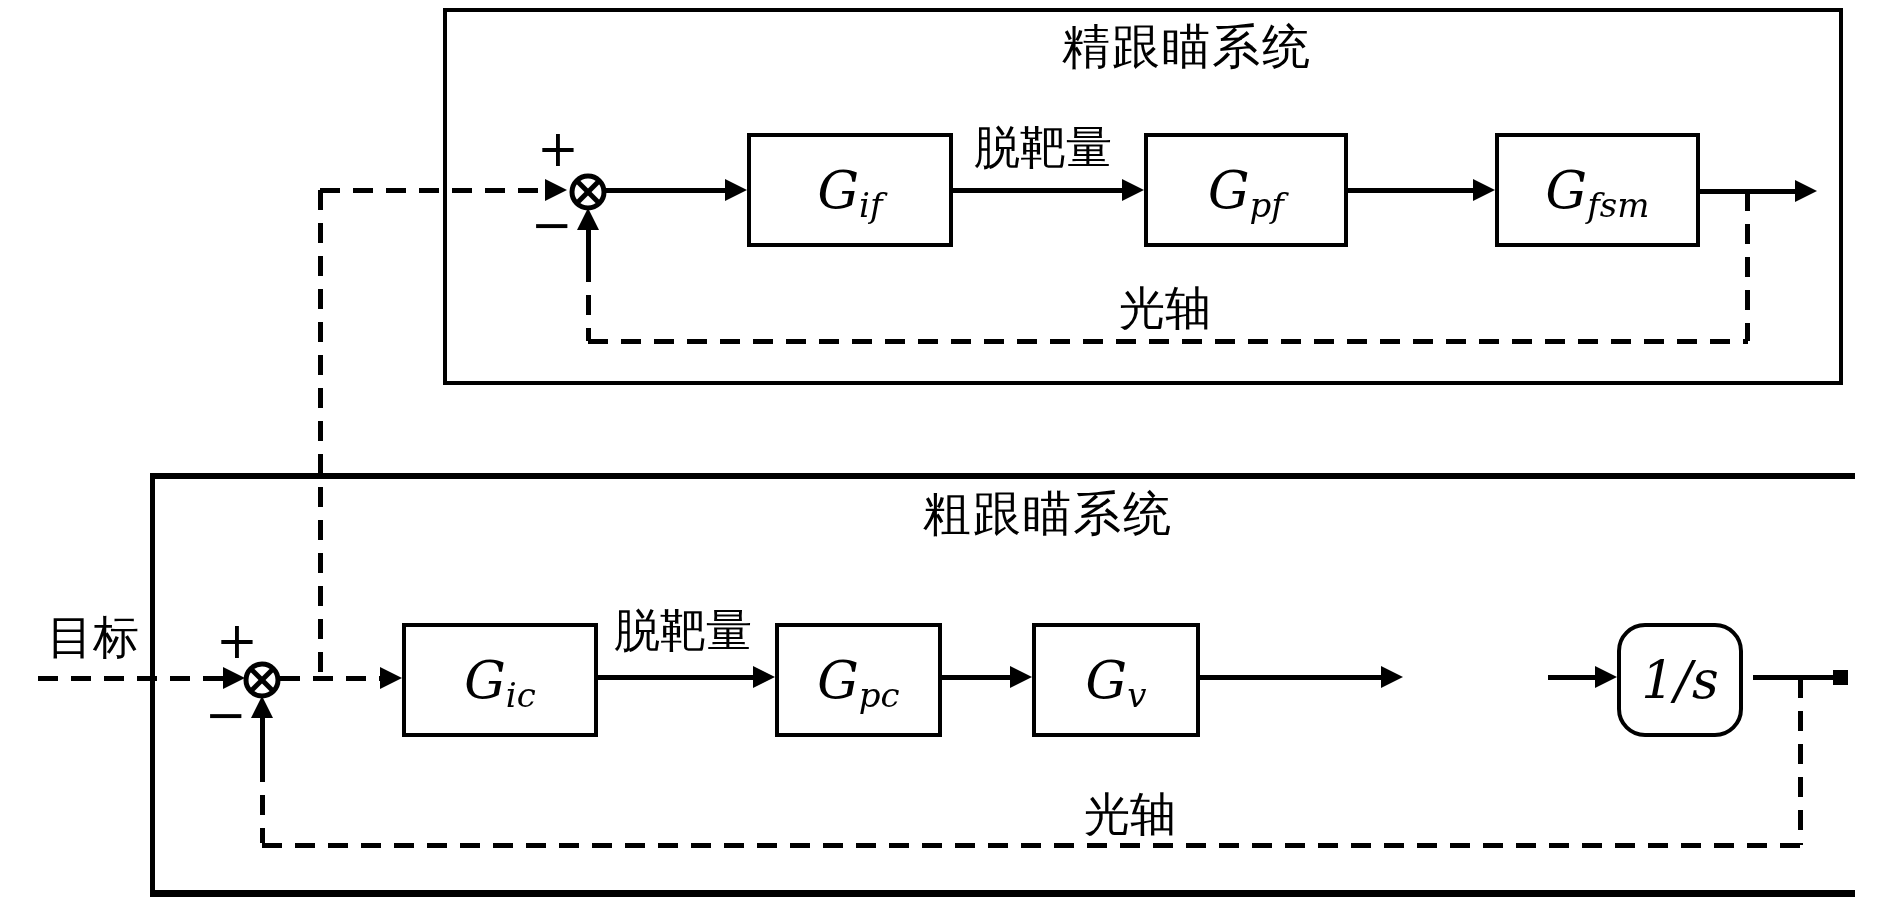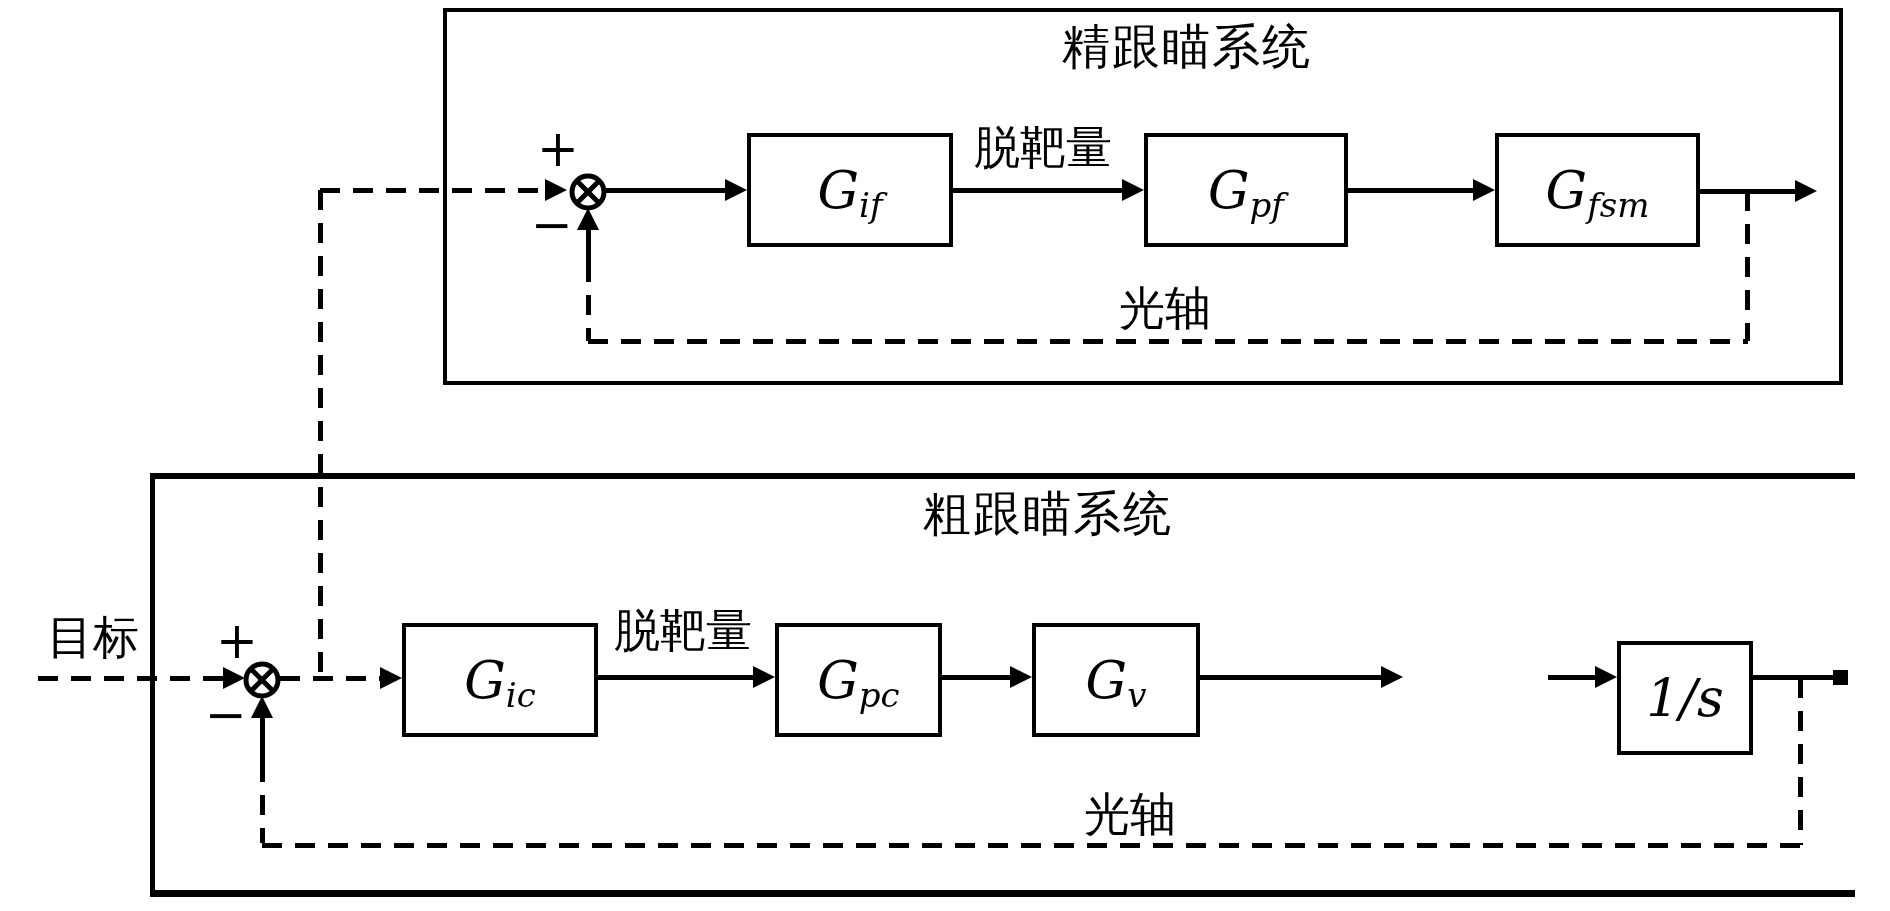--- a/index.html
+++ b/index.html
@@ -108,21 +108,21 @@
       <span class="bsub">ic</span>
   </div>
   <div class="block" style="left:775px;top:623px;width:167px;height:114px;">
     <span class="bmain">G</span>
       <span class="bsub">pc</span>
   </div>
   <div class="block" style="left:1032px;top:623px;width:168px;height:114px;">
     <span class="bmain">G</span>
       <span class="bsub">v</span>
   </div>
-  <div class="block" style="left:1617px;top:641px;width:136px;height:114px;">
+  <div class="block" style="left:1617px;top:623px;width:126px;height:114px;border-radius:28px;">
     <span class="bmain">1/s</span>
   </div>
 
   <div class="h-solid" style="left:598px;top:675px;width:155px;"></div>
   <div class="arrow-r" style="left:753px;top:666px;"></div>
   <div class="cjklabel" style="left:583px;top:605px;width:200px;">脱靶量</div>
 
   <div class="h-solid" style="left:942px;top:675px;width:68px;"></div>
   <div class="arrow-r" style="left:1010px;top:666px;"></div>
 

